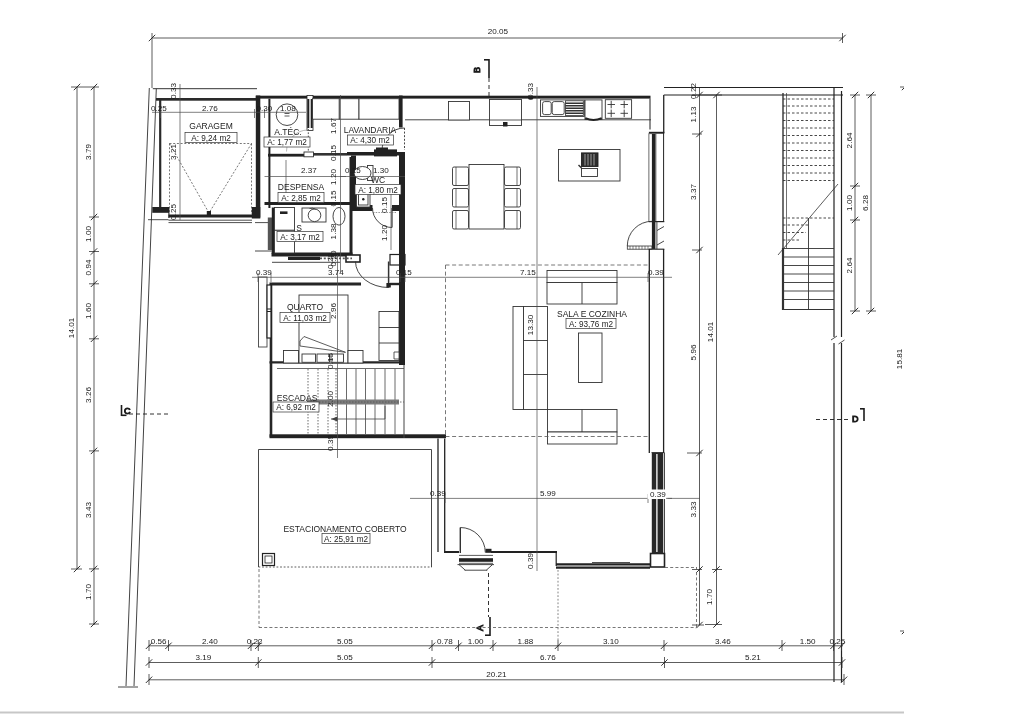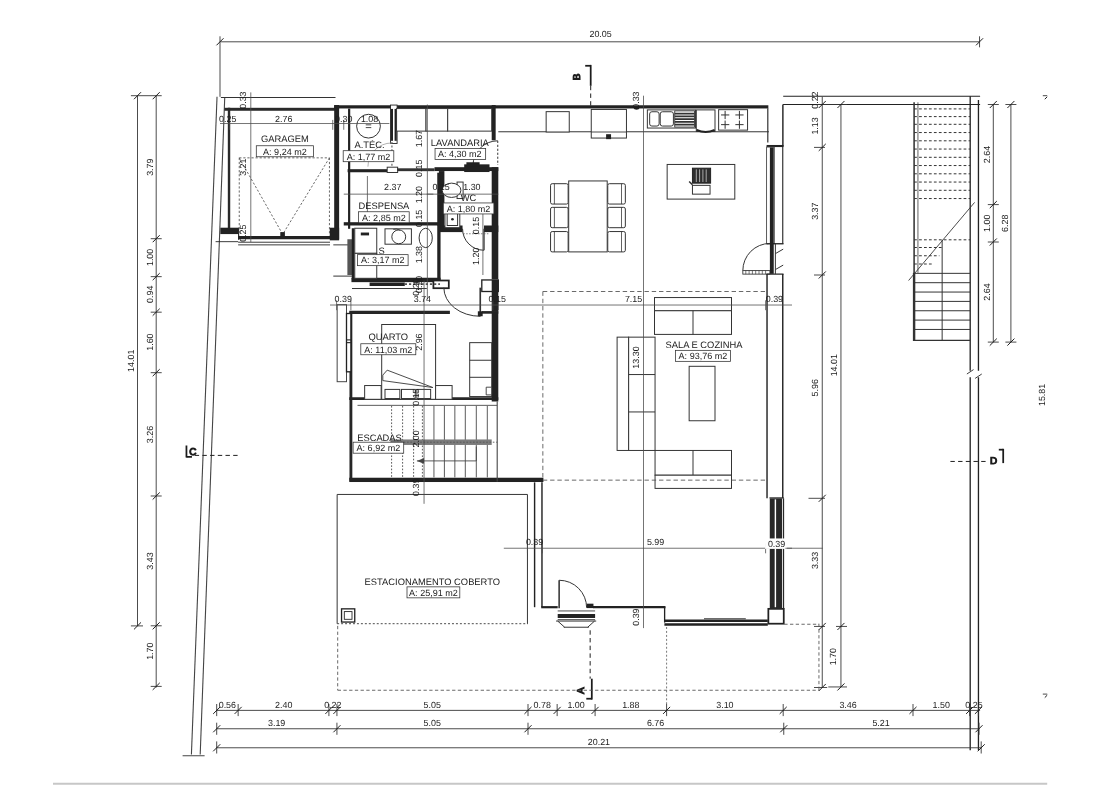--- a/index.html
+++ b/index.html
@@ -1,16 +1,16 @@
 <!DOCTYPE html>
 <html><head>
 <meta charset="utf-8">
 <style>
 html,body{margin:0;padding:0;background:#fff;}
-#page{position:relative;width:904px;height:720px;background:#ffffff;overflow:hidden;margin-left:48px;}
+#page{position:relative;width:904px;height:720px;background:#ffffff;overflow:hidden;}
 svg{display:block;}
 text{font-family:"Liberation Sans", sans-serif;fill:#1c1c1c;}
 .dim{font-size:8.1px;}
 .room{font-size:8.5px;}
 .area{font-size:8.2px;}
 </style>
 </head>
 <body>
 <div id="page">
 <svg width="1010" height="720" viewBox="0 0 1010 720">

